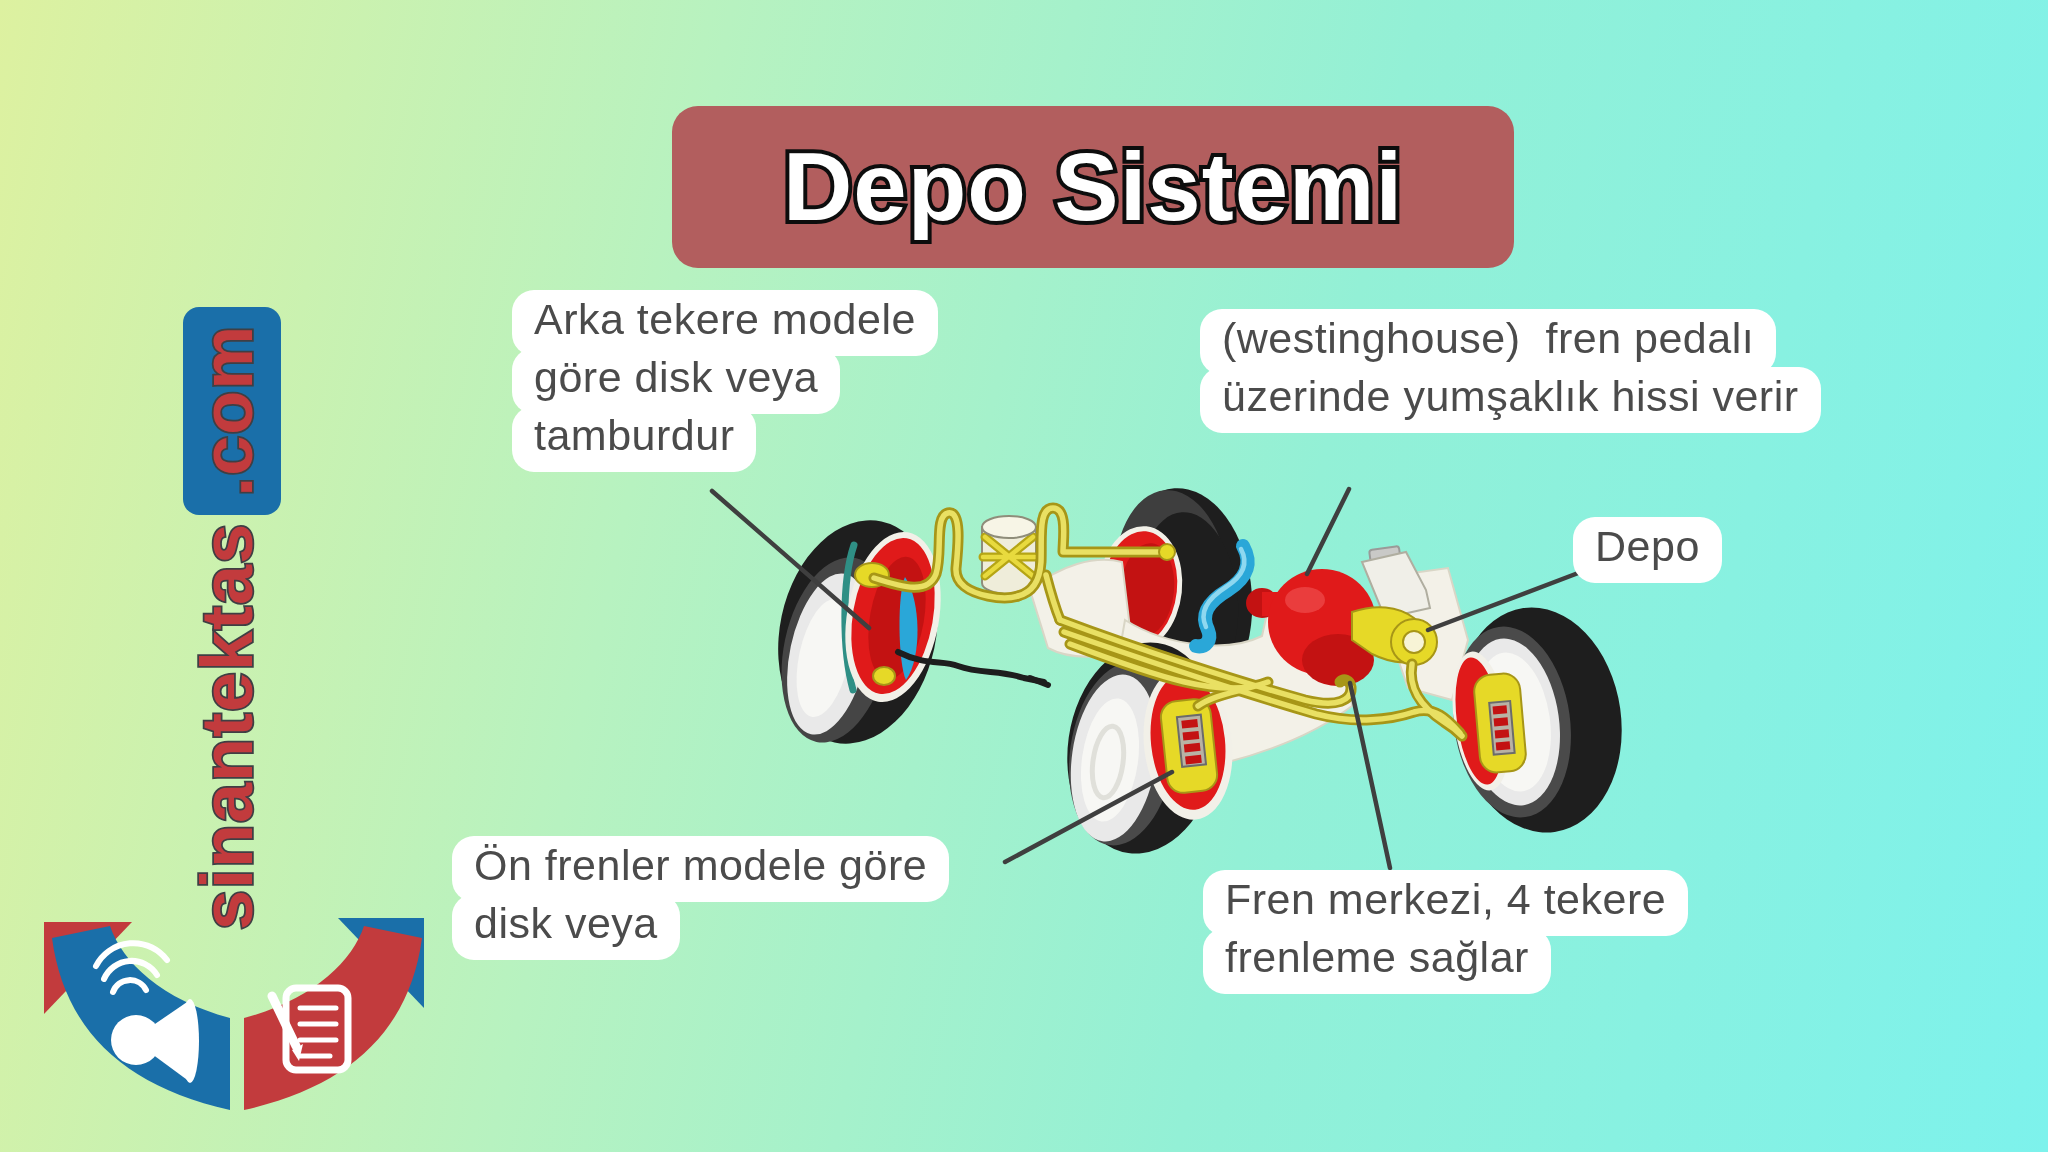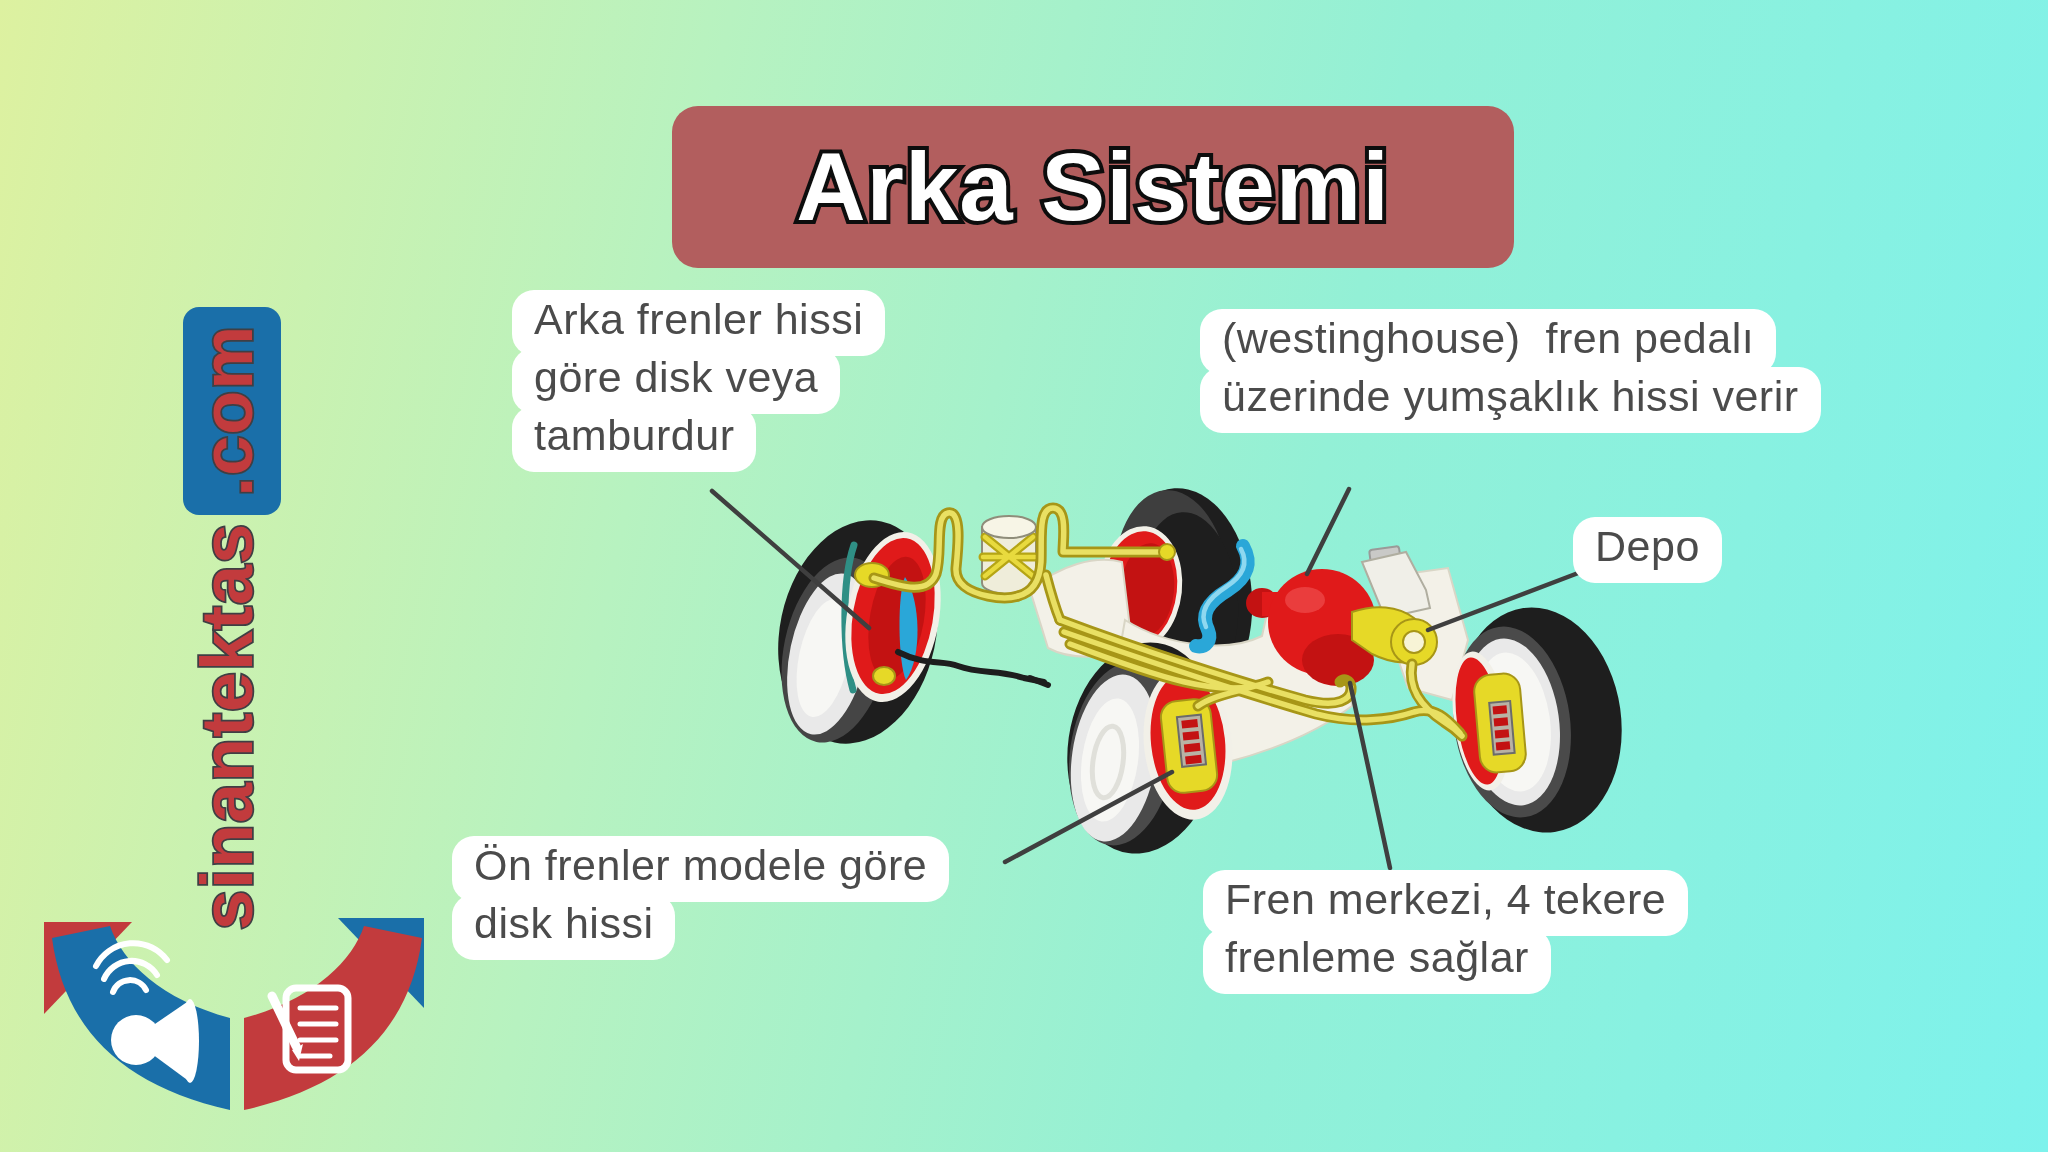--- a/index.html
+++ b/index.html
@@ -210,45 +210,45 @@
       <g>
         <rect x="286" y="988" width="62" height="82" rx="10" fill="none" stroke="#fff" stroke-width="7"></rect>
         <path class="wm-stroke" stroke-width="5" d="M 300,1008 L 336,1008 M 300,1024 L 336,1024 M 300,1040 L 336,1040 M 300,1056 L 330,1056"></path>
         <path class="wm-stroke" stroke-width="9" d="M 272,996 L 296,1046"></path>
         <path class="wm-white" d="M 292,1050 L 303,1044 L 299,1061 Z"></path>
       </g>
     </g>
   </svg>
 
   <div class="banner">
-    <span class="banner-title">Arka Sistemi</span>
+    <span class="banner-title">Depo Sistemi</span>
   </div>
 
   <div class="watermark">
     <span>sinantektas</span><span class="com">.com</span>
   </div>
 
   <div class="label" style="left:512px;top:290px">
-    <div class="pill">Arka frenler hissi</div>
+    <div class="pill">Arka tekere modele</div>
     <div class="pill">göre disk veya</div>
     <div class="pill">tamburdur</div>
   </div>
 
   <div class="label label-booster" style="left:1200px;top:309px">
     <div class="pill">(westinghouse)  fren pedalı</div>
     <div class="pill">üzerinde yumşaklık hissi verir</div>
   </div>
 
   <div class="label" style="left:1573px;top:517px">
     <div class="pill">Depo</div>
   </div>
 
   <div class="label" style="left:452px;top:836px">
     <div class="pill">Ön frenler modele göre</div>
-    <div class="pill">disk hissi</div>
+    <div class="pill">disk veya</div>
   </div>
 
   <div class="label" style="left:1203px;top:870px">
     <div class="pill">Fren merkezi, 4 tekere</div>
     <div class="pill">frenleme sağlar</div>
   </div>
 
 </div>
 
 </body></html>

